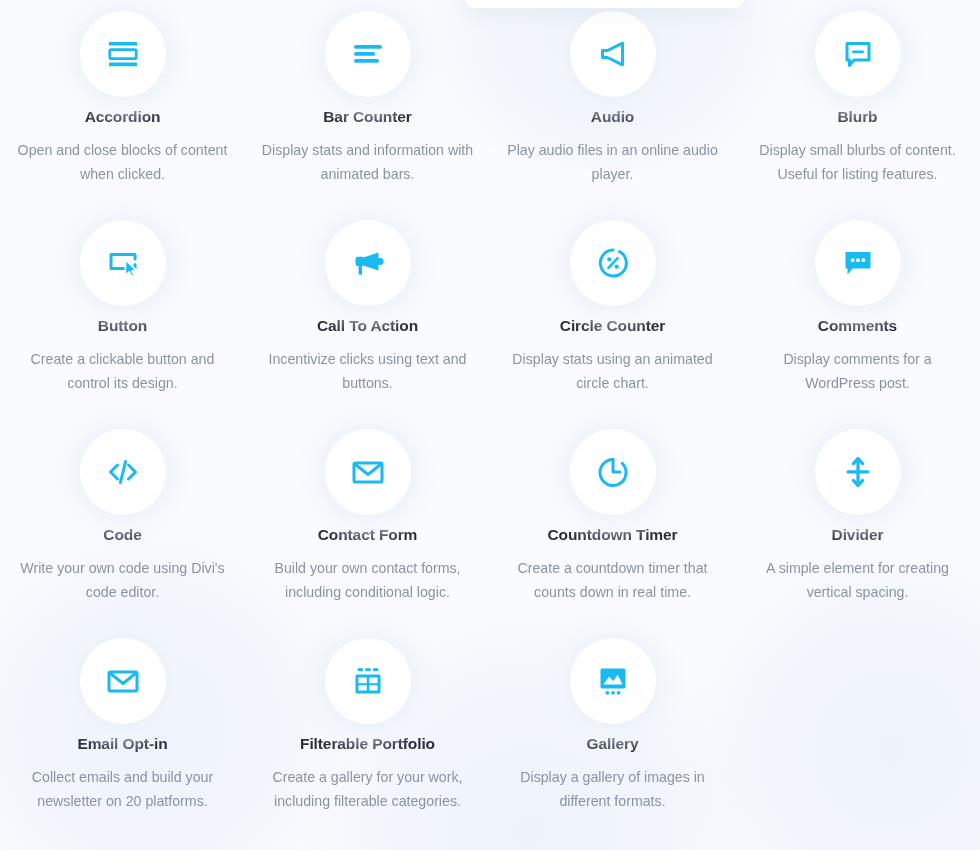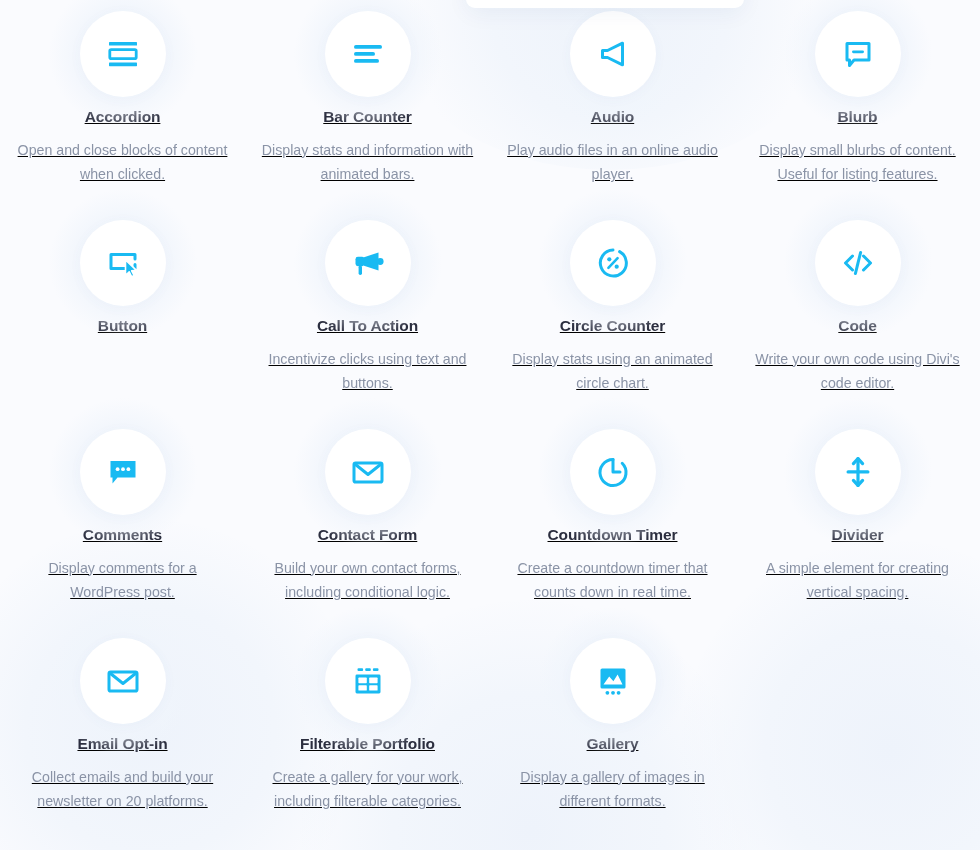--- a/index.html
+++ b/index.html
@@ -47,21 +47,20 @@
   }
 
   .grid {
     position: relative;
     z-index: 2;
     display: grid;
     grid-template-columns: repeat(4, 1fr);
     grid-template-rows: repeat(4, 209px);
     width: 980px;
     padding: 8px 0 0 0;
-    text-decoration: underline;
   }
 
   .module {
     position: relative;
     display: flex;
     flex-direction: column;
     align-items: center;
     text-align: center;
     padding: 0 12px;
   }
@@ -203,20 +202,21 @@
   <div class="module">
     <div class="icon-wrap">
       <span class="icon-glyph">
         <svg viewBox="0 0 36 36" fill="none" xmlns="http://www.w3.org/2000/svg">
           <path d="M30 19.5 L30 23.5 L6 23.5 L6 9.5 L30 9.5 L30 14" stroke="#19baf2" stroke-width="3" stroke-linejoin="round" stroke-linecap="round"></path>
           <path d="M20.5 15 L20.5 30.5 L24.2 26.9 L26.7 31.8 L29.2 30.5 L26.7 25.8 L31.5 25.4 Z" fill="#19baf2" stroke="#ffffff" stroke-width="1.6" stroke-linejoin="round"></path>
         </svg>
       </span>
     </div>
     <h3 class="module-title">Button</h3>
+    <p class="module-desc">Create a clickable button and control its design.</p>
   </div>
 
   <div class="module">
     <div class="icon-wrap">
       <span class="icon-glyph">
         <svg viewBox="0 0 36 36" fill="none" xmlns="http://www.w3.org/2000/svg">
           <path d="M28.5 7.5 L28.5 25.5 L14 20.8 L14 12.2 Z" fill="#19baf2"></path>
           <rect x="5.5" y="11.8" width="9" height="9.4" rx="2.4" fill="#19baf2"></rect>
           <rect x="8.6" y="20.5" width="3.4" height="9.5" rx="1.7" fill="#19baf2"></rect>
           <circle cx="30.2" cy="16.5" r="3.4" fill="#19baf2"></circle>
@@ -239,43 +239,43 @@
       </span>
     </div>
     <h3 class="module-title">Circle Counter</h3>
     <p class="module-desc">Display stats using an animated circle chart.</p>
   </div>
 
   <div class="module">
     <div class="icon-wrap">
       <span class="icon-glyph">
         <svg viewBox="0 0 36 36" fill="none" xmlns="http://www.w3.org/2000/svg">
-          <path d="M12.5 11 L5.5 18 L12.5 25" stroke="#19baf2" stroke-width="3" stroke-linecap="round" stroke-linejoin="round" fill="none"></path>
-          <path d="M23.5 11 L30.5 18 L23.5 25" stroke="#19baf2" stroke-width="3" stroke-linecap="round" stroke-linejoin="round" fill="none"></path>
-          <path d="M20.6 7.5 L15.4 28.5" stroke="#19baf2" stroke-width="3" stroke-linecap="round"></path>
-        </svg>
-      </span>
-    </div>
-    <h3 class="module-title">Code</h3>
-    <p class="module-desc">Write your own code using Divi's code editor.</p>
-  </div>
-
-  <div class="module">
-    <div class="icon-wrap">
-      <span class="icon-glyph">
-        <svg viewBox="0 0 36 36" fill="none" xmlns="http://www.w3.org/2000/svg">
           <path d="M5.5 7 L30.5 7 L30.5 23.5 L12.5 23.5 L7.5 29.5 L7.5 23.5 L5.5 23.5 Z" fill="#19baf2"></path>
           <circle cx="12.6" cy="15.2" r="1.9" fill="#ffffff"></circle>
           <circle cx="18" cy="15.2" r="1.9" fill="#ffffff"></circle>
           <circle cx="23.4" cy="15.2" r="1.9" fill="#ffffff"></circle>
         </svg>
       </span>
     </div>
     <h3 class="module-title">Comments</h3>
     <p class="module-desc">Display comments for a WordPress post.</p>
+  </div>
+
+  <div class="module">
+    <div class="icon-wrap">
+      <span class="icon-glyph">
+        <svg viewBox="0 0 36 36" fill="none" xmlns="http://www.w3.org/2000/svg">
+          <path d="M12.5 11 L5.5 18 L12.5 25" stroke="#19baf2" stroke-width="3" stroke-linecap="round" stroke-linejoin="round" fill="none"></path>
+          <path d="M23.5 11 L30.5 18 L23.5 25" stroke="#19baf2" stroke-width="3" stroke-linecap="round" stroke-linejoin="round" fill="none"></path>
+          <path d="M20.6 7.5 L15.4 28.5" stroke="#19baf2" stroke-width="3" stroke-linecap="round"></path>
+        </svg>
+      </span>
+    </div>
+    <h3 class="module-title">Code</h3>
+    <p class="module-desc">Write your own code using Divi's code editor.</p>
   </div>
 
   <div class="module">
     <div class="icon-wrap">
       <span class="icon-glyph">
         <svg viewBox="0 0 36 36" fill="none" xmlns="http://www.w3.org/2000/svg">
           <rect x="4" y="9" width="28" height="19" rx="1.6" stroke="#19baf2" stroke-width="3"></rect>
           <path d="M5.5 10.5 L18 20.5 L30.5 10.5" stroke="#19baf2" stroke-width="3" stroke-linecap="round" stroke-linejoin="round" fill="none"></path>
         </svg>
       </span>

